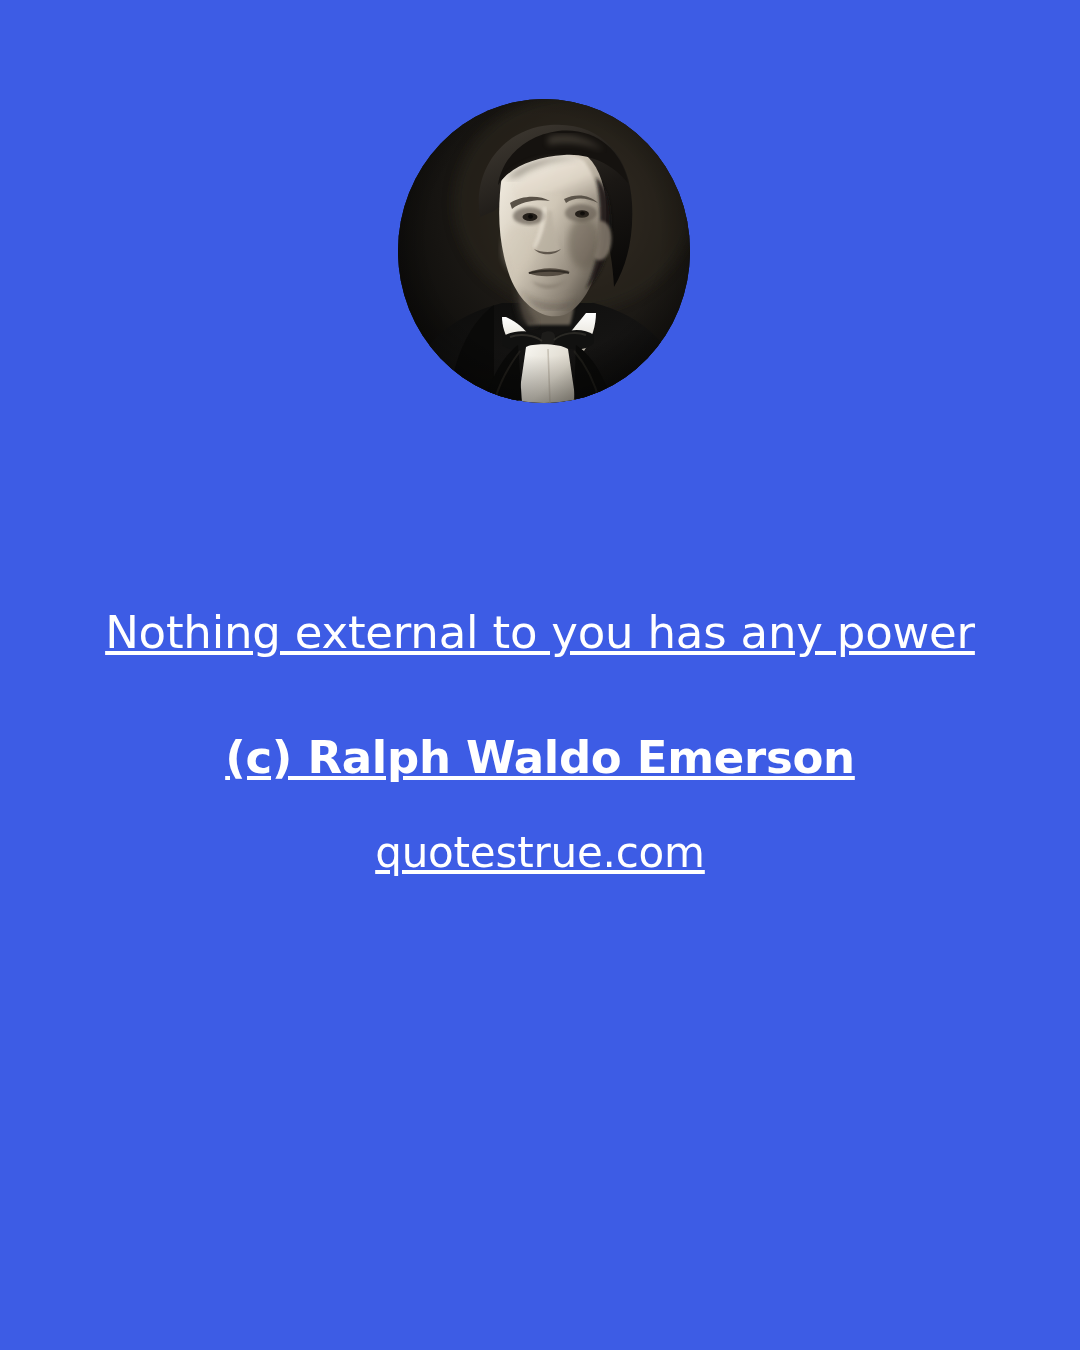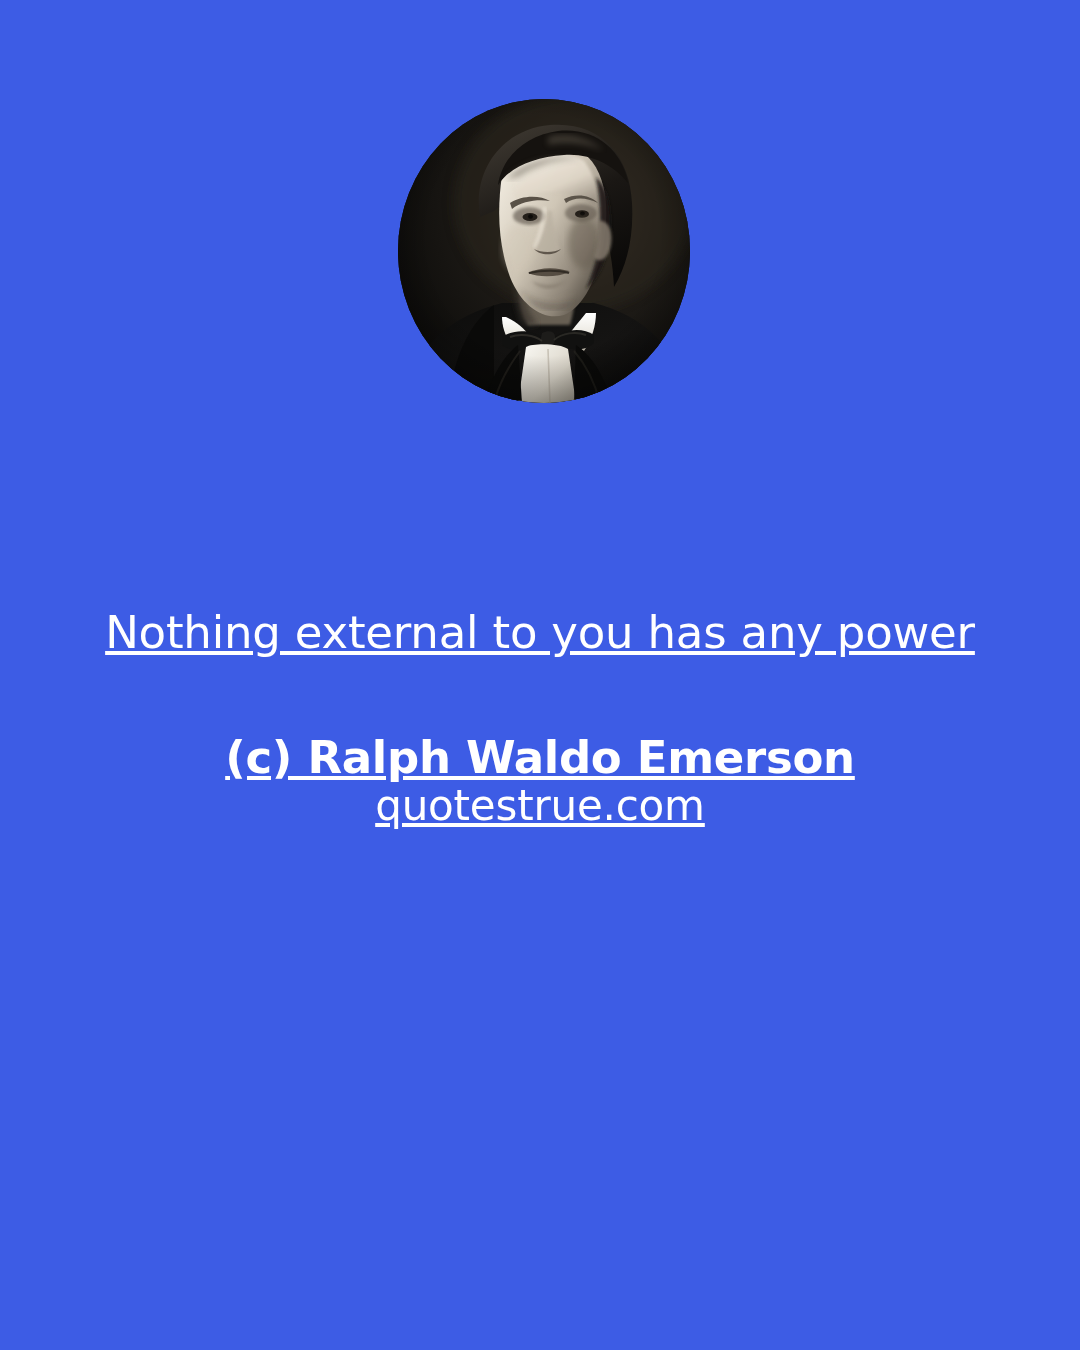--- a/index.html
+++ b/index.html
@@ -66,20 +66,21 @@
     font-family: "DejaVu Sans", sans-serif;
     font-size: 45px;
     font-weight: 700;
     line-height: 50px;
     color: #ffffff;
     letter-spacing: -0.3px;
     white-space: nowrap;
   }
 
   #site {
+    margin-top: 47px;
     font-family: "DejaVu Sans", sans-serif;
     font-size: 42px;
     font-weight: 400;
     line-height: 46px;
     color: #ffffff;
     letter-spacing: -0.2px;
     white-space: nowrap;
   }
 </style>
 </head>

